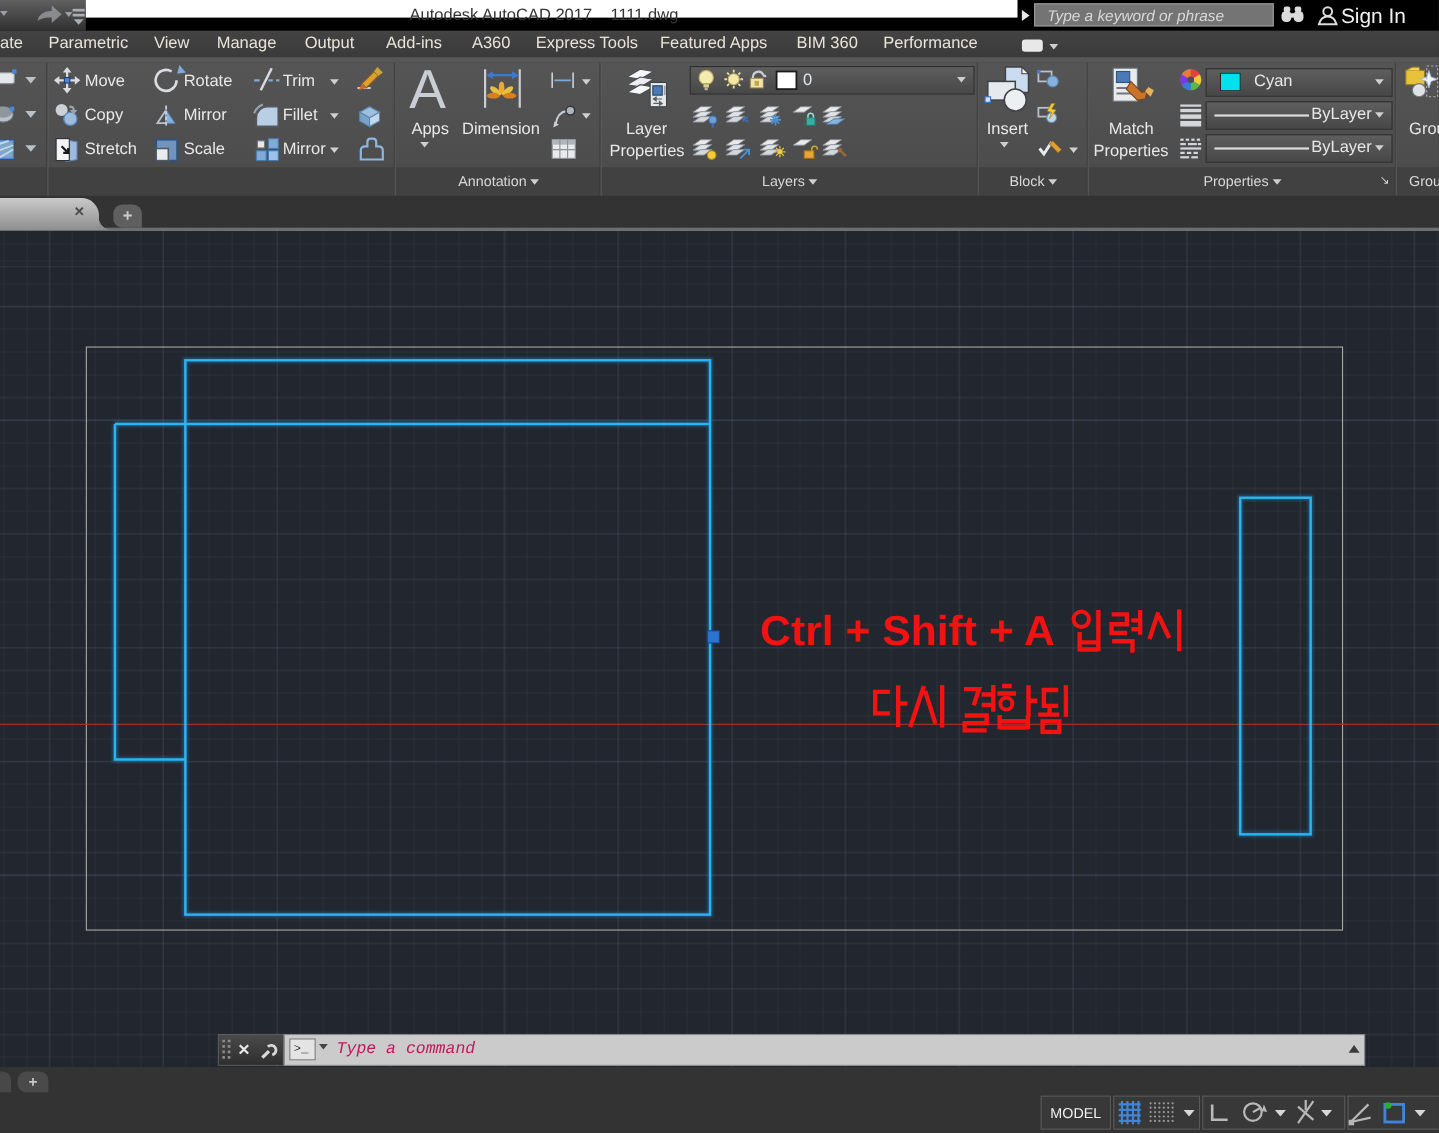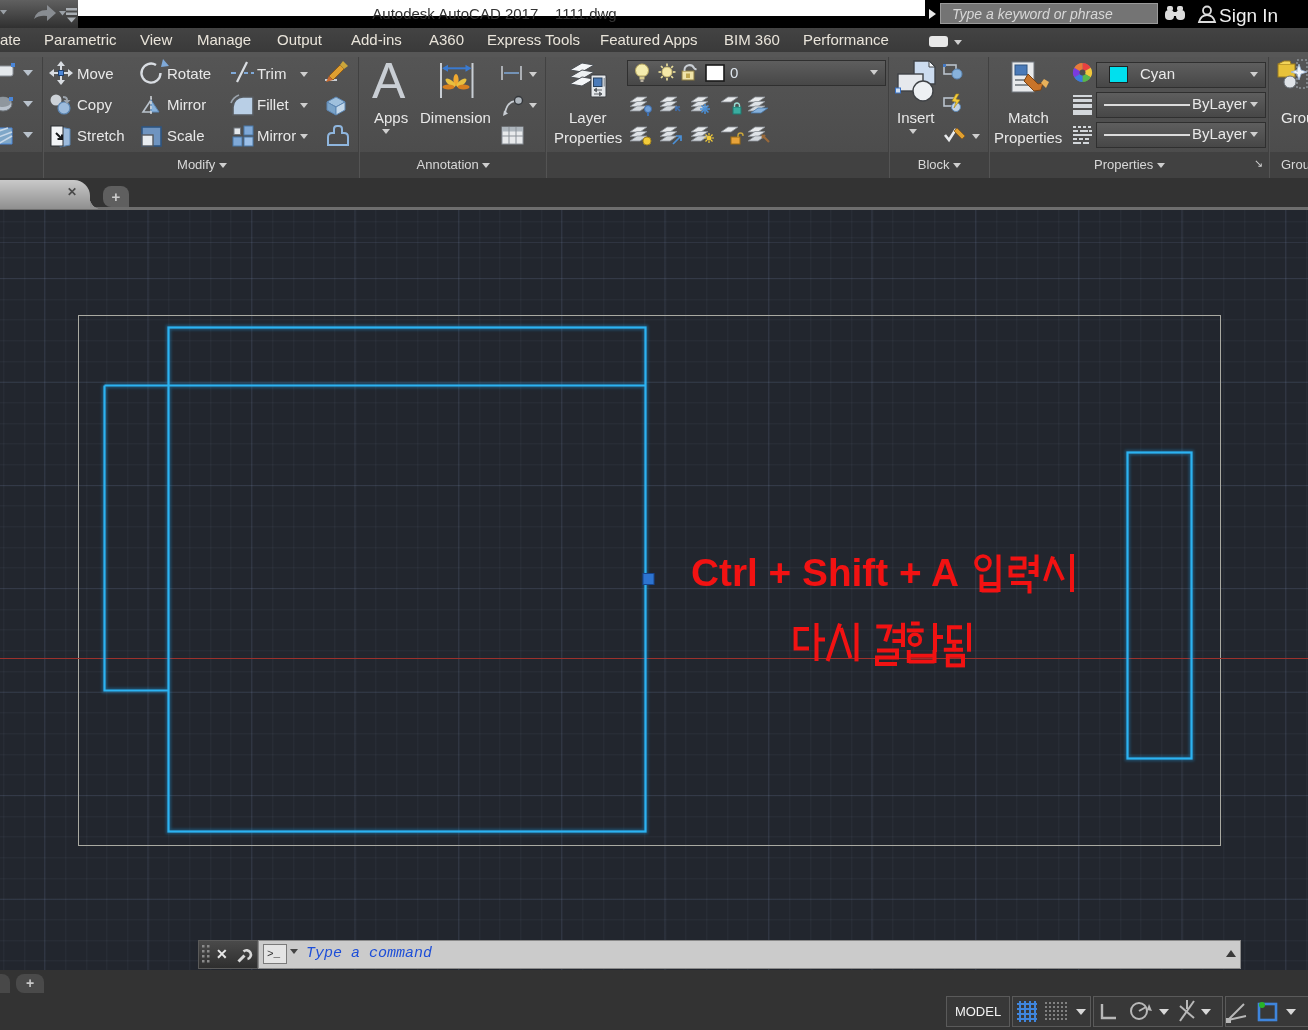--- a/index.html
+++ b/index.html
@@ -103,22 +103,22 @@
   <span style="left:600px">Featured Apps</span>
   <span style="left:724px">BIM 360</span>
   <span style="left:803px">Performance</span>
   <span style="left:929px;top:8px;width:19px;height:11px;background:#e8e8e8;border-radius:3px;display:inline-block"></span>
   <span class="dd" style="position:absolute;left:954px;top:12px"></span>
 </div>
 <div style="position:absolute;left:0;top:52px;width:1308px;height:5px;background:#575757"></div>
 <div id="ribbon">
 
   <div style="position:absolute;left:0;top:95px;width:1308px;height:26px;background:#414141"></div>
-  <div class="plabel" style="left:46px;width:312px">Modify <span class="dd"></span></div>
   <div class="plabel" style="left:362px;width:183px">Annotation <span class="dd"></span></div>
+  <div class="plabel" style="left:548px;width:340px">Layers <span class="dd"></span></div>
   <div class="plabel" style="left:891px;width:97px">Block <span class="dd"></span></div>
   <div class="plabel" style="left:991px;width:277px">Properties <span class="dd"></span></div>
   <div class="plabel" style="left:1272px;width:36px;text-align:left;padding-left:9px">Grou</div>
   <div style="position:absolute;left:1254px;top:100px;color:#cfcfcf;font-size:11px">↘</div>
 
   <div class="psep" style="left:42px"></div>
   <div class="psep" style="left:358px"></div>
   <div class="psep" style="left:545px"></div>
   <div class="psep" style="left:888px"></div>
   <div class="psep" style="left:988px"></div>
@@ -601,16 +601,16 @@
     <svg class="abs" style="left:36px;top:5px" width="18" height="18" viewBox="0 0 18 18">
       <line x1="3.5" y1="15.5" x2="9.5" y2="9.5" stroke="#d8d8d8" stroke-width="3"></line>
       <path d="M8.5 5.5 a4.4 4.4 0 1 1 4 7.5" fill="none" stroke="#d8d8d8" stroke-width="2.6"></path>
     </svg>
   </div>
   <div id="cmdinput">
     <div class="abs" style="left:4px;top:3px;width:24px;height:20px;background:#e4e4e4;border:1px solid #7a7a7a">
       <span style="position:absolute;left:3px;top:3px;font-size:11px;color:#333;font-family:'Liberation Mono',monospace">&gt;_</span>
     </div>
     <span class="abs" style="left:31px;top:8px;width:0;height:0;border-left:4px solid transparent;border-right:4px solid transparent;border-top:5px solid #444"></span>
-    <span class="abs" style="left:47px;top:4px;font-size:15px;font-style:italic;color:#1d4ed8;font-family:'Liberation Mono',monospace">Type a command</span>
+    <span class="abs" style="left:47px;top:4px;font-size:15px;font-style:italic;color:#be185d;font-family:'Liberation Mono',monospace">Type a command</span>
     <span class="abs" style="left:967px;top:9px;width:0;height:0;border-left:5px solid transparent;border-right:5px solid transparent;border-bottom:7px solid #3a3a3a"></span>
   </div>
 </div>
 
 </body></html>

